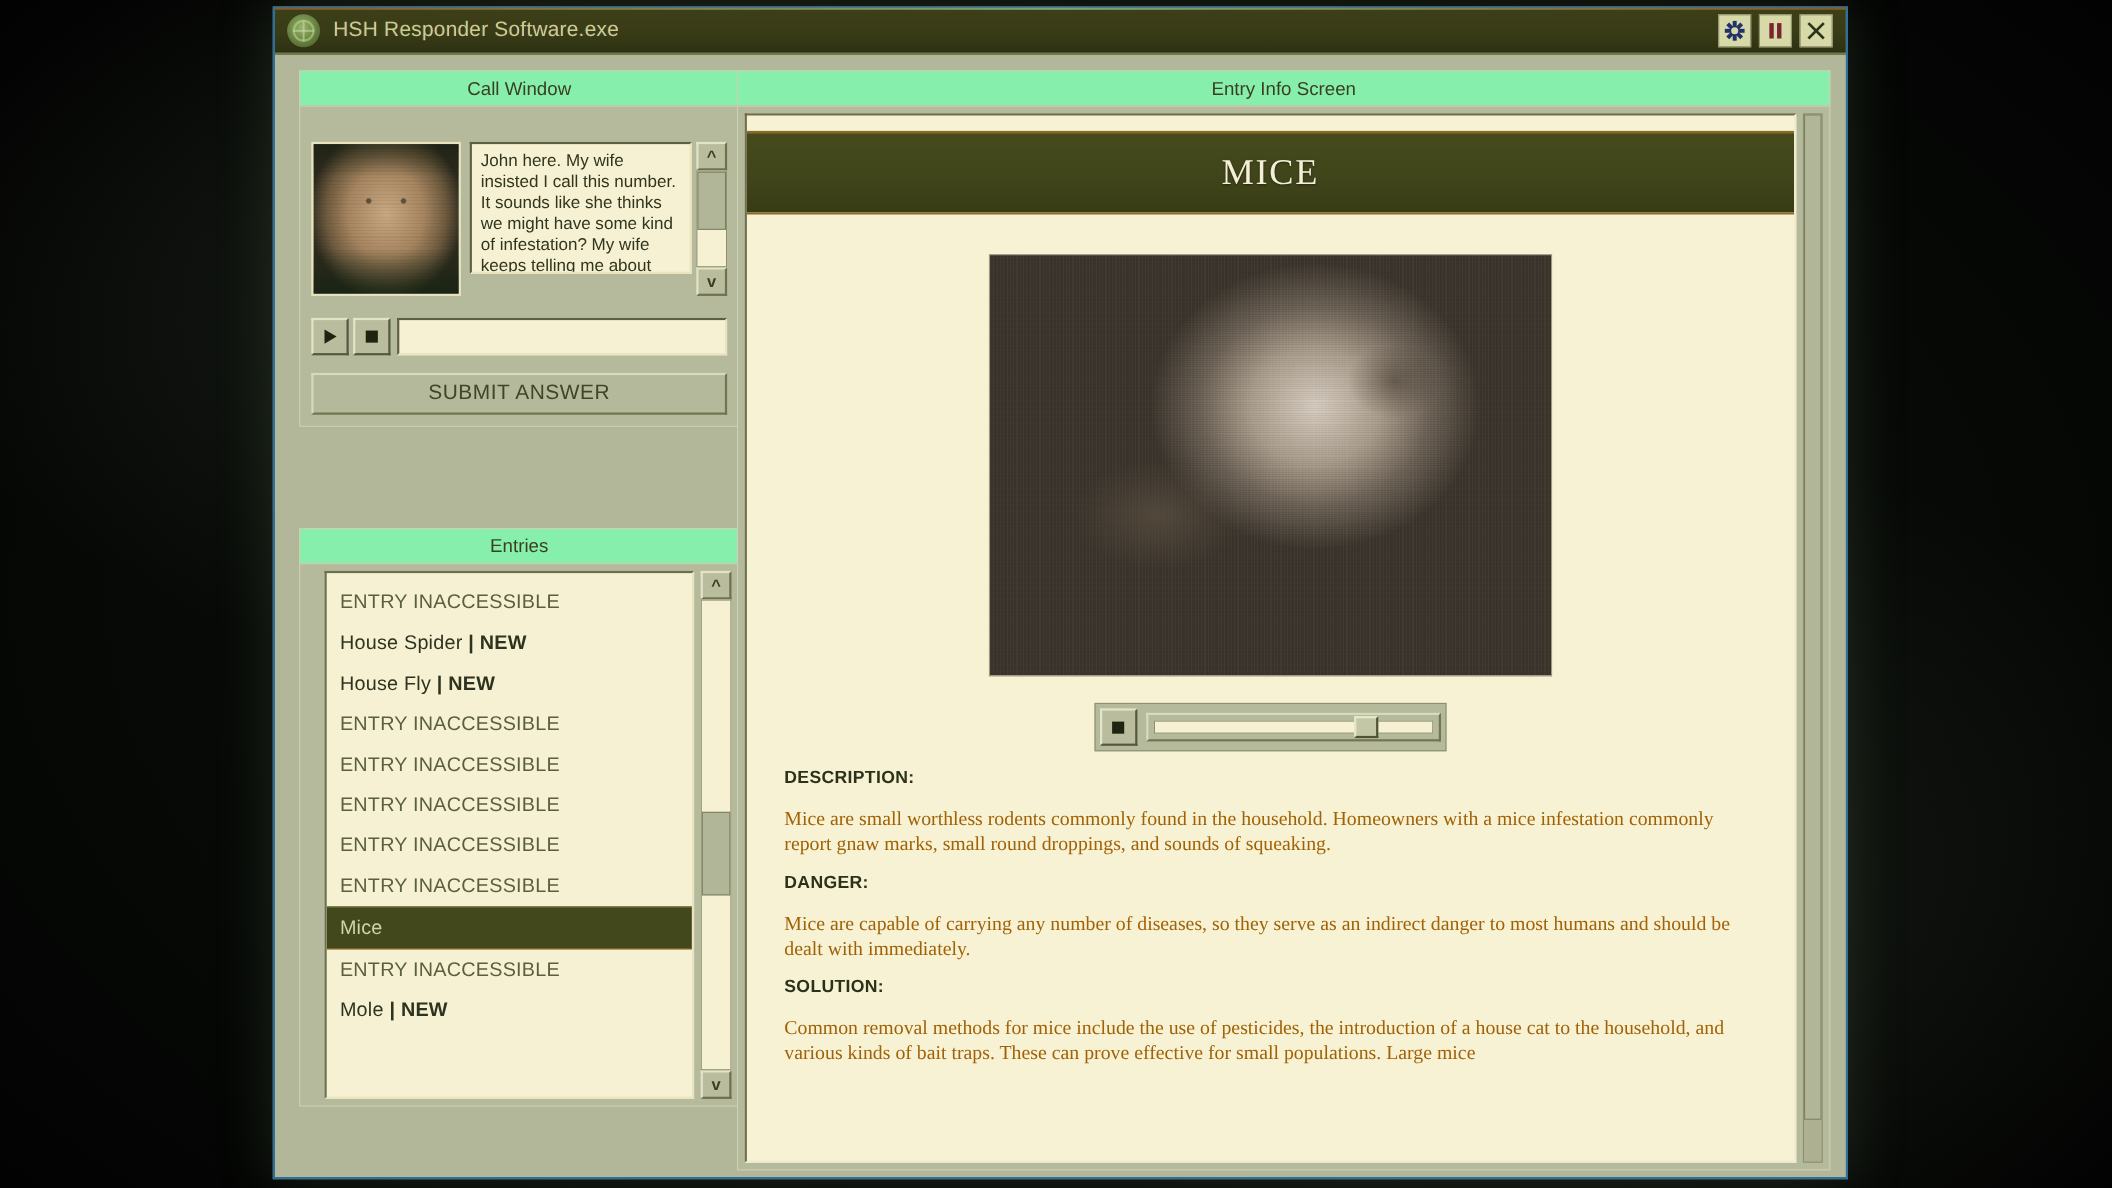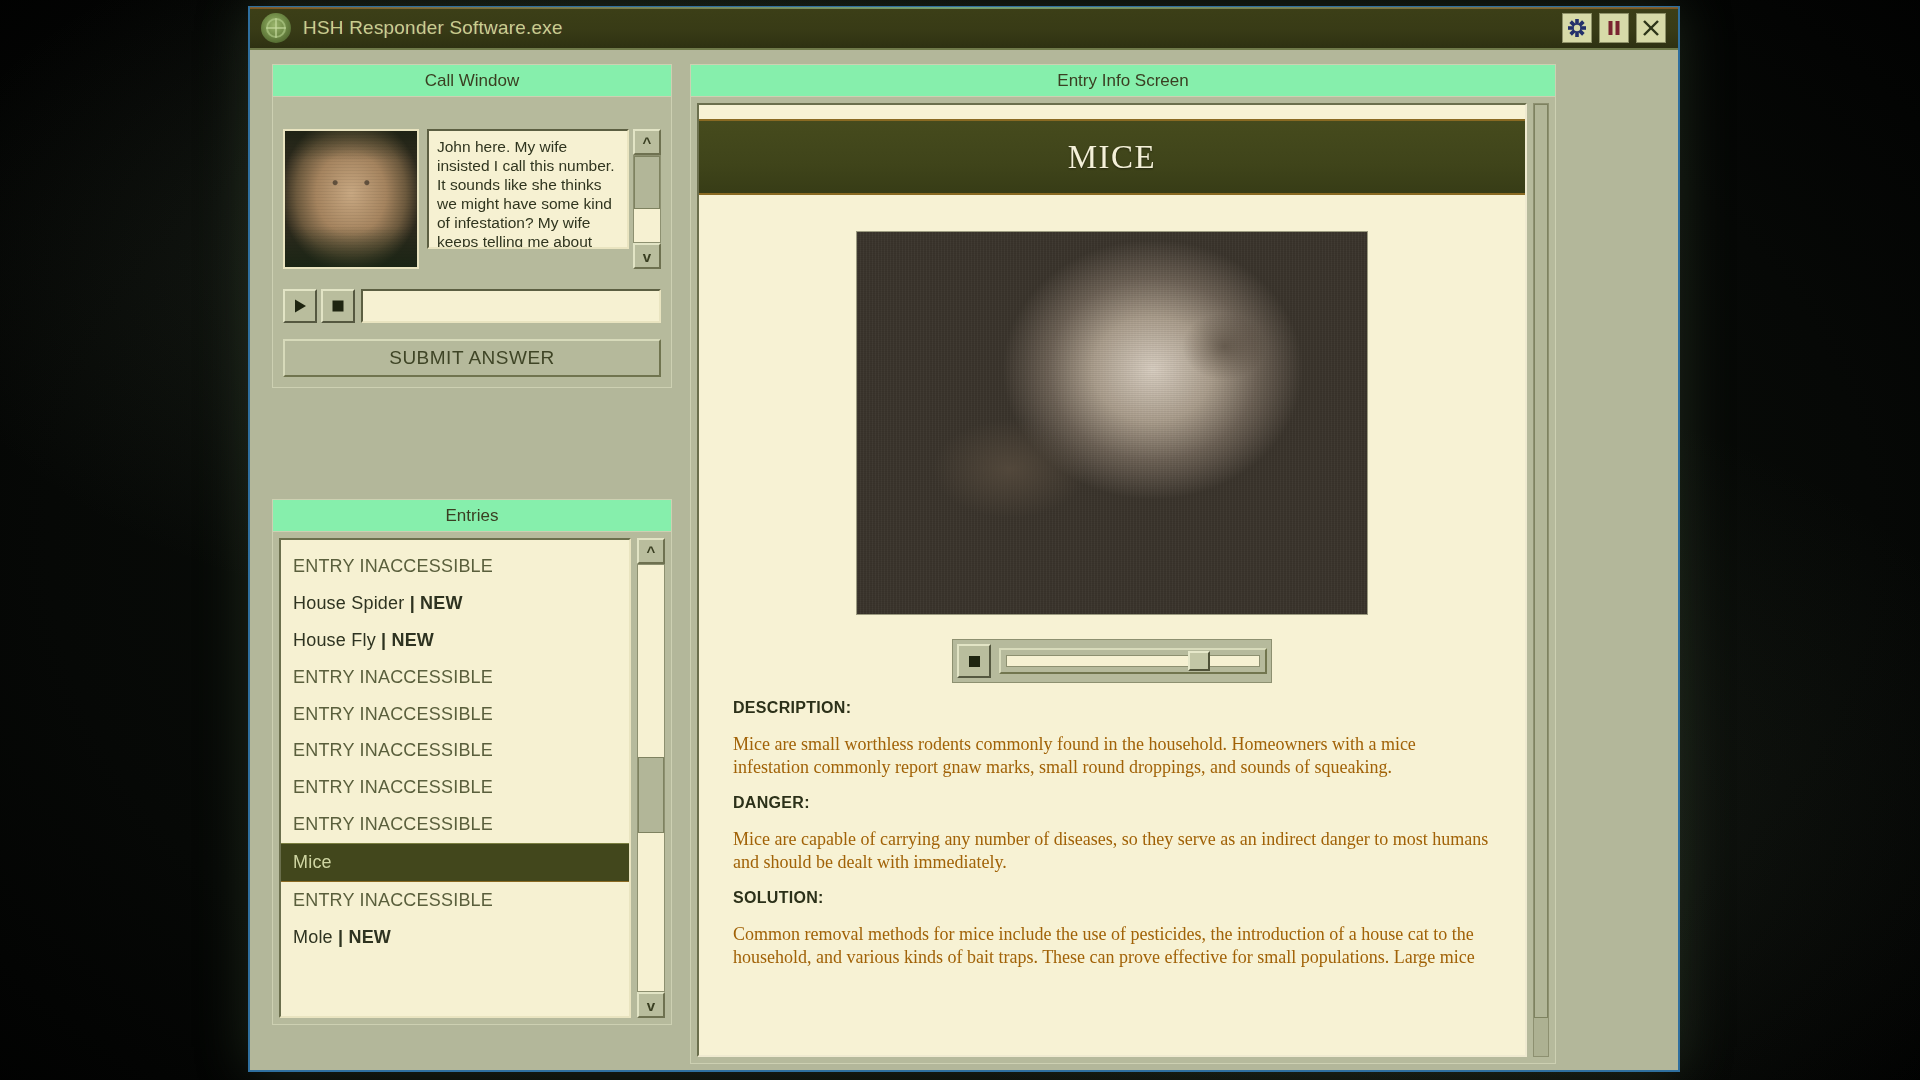--- a/index.html
+++ b/index.html
@@ -57,22 +57,22 @@
     display:flex;align-items:center;justify-content:center;
   }
   .tb-btn svg { display:block; }
 
   
   .panel-label {
     background: #86efac; border: 1px solid #cdd0b2; border-bottom: none;
     color: #3a3f22; font-size: 17px; padding: 6px 12px 5px 12px; text-align: center;
   }
   .group-left { position: absolute; left: 22px; top: 56px; width: 400px; }
-  .group-entries { position: absolute; left: 22px; top: 491px; width: 400px; }
-  .group-right { position: absolute; left: 440px; top: 56px; width: 866px; }
+  .group-entries { position: absolute; left: 22px; top: 472px; width: 400px; }
+  .group-right { position: absolute; left: 420px; top: 56px; width: 994px; }
 
   .panel-body {
     background: #b6ba9c; border: 1px solid #cdd0b2;
     padding: 10px;
   }
 
   
   .caller-banner {
     background: #f3eecd; border: 2px solid #e7e2bd; border-left-color:#8d9070; border-top-color:#8d9070;
     color: #3c4226; font-size: 21px; text-align: center; padding: 9px 0 10px;
@@ -128,21 +128,21 @@
     color:#30351f; font-size:15px; padding:0 8px; font-family: "Liberation Sans", sans-serif;
   }
   .submit-btn {
     margin-top: 16px; width: 100%; height: 38px; background: #b5b99b;
     border: 2px solid #d7daba; border-right-color:#70744f; border-bottom-color:#70744f;
     color: #3f4526; font-size: 19px; letter-spacing: .5px;
     font-family: "Liberation Sans", sans-serif;
   }
 
   
-  .entries-body { background:#b6ba9c; border:1px solid #cdd0b2; padding: 6px 6px 6px 6px; display:flex; }
+  .entries-body { background:#b6ba9c; border:1px solid #cdd0b2; padding: 6px 6px 6px 22px; display:flex; }
   .entries-list {
     flex:1 1 auto; height: 480px; background: #f6f1d2;
     border: 2px solid #e9e4c0; border-left-color:#6b6f4d; border-top-color:#6b6f4d;
     overflow: hidden; padding-top: 8px;
   }
   .entry {
     font-size: 18px; color: #5a5f3c; padding: 9px 12px; line-height: 1.05;
     letter-spacing:.2px;
   }
   .entry.named { color: #2e3320; }

